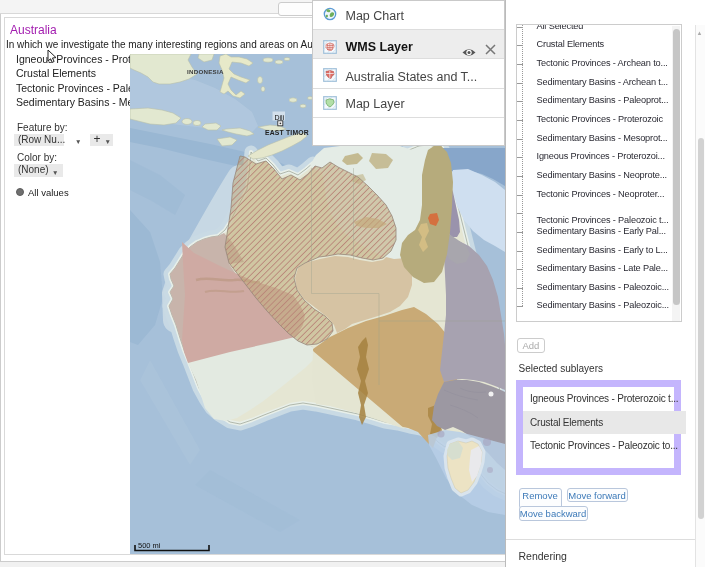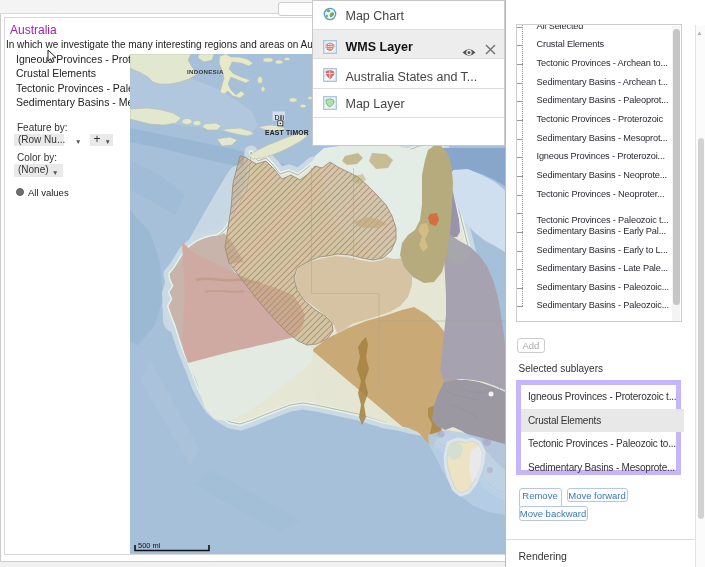--- a/index.html
+++ b/index.html
@@ -35,21 +35,21 @@
 #rpanel { left:504.5px; top:0; width:200.5px; height:567px; background:#fff; border-left:1px solid #bbb; z-index:7; }
 #search { position:absolute; left:2.5px; top:2.5px; width:189px; height:20.5px; border:1px solid #c6c6c6; background:#fff; font-size:12px; color:#999; line-height:19px; padding-left:9px; }
 #tree { position:absolute; left:10px; top:23.5px; width:166.5px; height:298px; border:1px solid #ccc; background:#fff; overflow:hidden; }
 .titem { position:absolute; left:20px; font-size:9.2px; letter-spacing:-0.15px; color:#2a2a33; white-space:nowrap; }
 .tdash { position:absolute; left:-1.5px; width:8px; height:1px; background:#999; }
 #treeline { position:absolute; left:5px; top:0px; width:1px; height:281px; border-left:1px dotted #999; }
 #tscroll { position:absolute; right:1px; top:1px; width:8px; height:296px; background:#f4f4f4; }
 #tthumb { position:absolute; right:1.5px; top:4px; width:7px; height:276px; background:#c6c6c6; border-radius:4px; }
 #addbtn { position:absolute; left:11px; top:337.5px; width:28px; height:15px; border:1px solid #ccc; border-radius:3px; font-size:9.5px; color:#aaa; line-height:13px; padding-left:5px; }
 #sellbl { position:absolute; left:13px; top:363px; font-size:10px; color:#333; }
-#selbox { position:absolute; left:10.5px; top:380px; width:165px; height:95px; border:5px solid #c4b5fd; background:#fff; }
+#selbox { position:absolute; left:10.5px; top:380px; width:165px; height:95px; border:7px solid #c4b5fd; background:#fff; }
 .srow { position:absolute; left:0; width:163px; height:23.7px; font-size:10px; letter-spacing:-0.2px; color:#333; line-height:23.7px; padding-left:7px; white-space:nowrap; overflow:hidden; }
 .bbtn { position:absolute; border:1px solid #b9c7dc; border-radius:3px; background:#fcfdfe; font-size:9.5px; color:#3d7ab8; text-align:center; }
 #rendlbl { position:absolute; left:13px; top:550px; font-size:10.5px; color:#333; }
 #rsep { position:absolute; left:0px; top:538.5px; width:190px; height:1px; background:#ddd; }
 #rscroll { position:absolute; right:0; top:25px; width:10.5px; height:542px; background:#fbfbfb; border-left:1px solid #e3e3e3; }
 #rthumb { position:absolute; left:2px; top:113px; width:6px; height:381px; background:#d2d2d2; border-radius:3px; }
 #rarrow { position:absolute; right:1px; top:28px; width:9px; height:11px; color:#aaa; font-size:6px; text-align:center; line-height:11px; }
 </style>
 </head>
 <body>
@@ -267,21 +267,20 @@
         <div class="tdash" style="top: 263.3px;"></div>
         <div class="titem" style="top: 275.95px;">Sedimentary Basins - Paleozoic...</div>
         <div class="tdash" style="top: 281.95px;"></div>
       </div>
     <div id="addbtn">Add</div>
     <div id="sellbl">Selected sublayers</div>
     <div id="selbox">
       <div class="srow" style="top:0;">Igneous Provinces - Proterozoic t...</div>
       <div class="srow" style="top:23.7px; background:#e8e8e8;">Crustal Elements</div>
       <div class="srow" style="top:47.4px;">Tectonic Provinces - Paleozoic to...</div>
-      <div class="srow" style="top:71.1px;">Sedimentary Basins - Mesoprote...</div>
     </div>
     <div class="bbtn" style="left:13px; top:487.5px; width:43px; height:21px; line-height:13.5px;">Remove</div>
     <div class="bbtn" style="left:61px; top:487.5px; width:61px; height:14.5px; line-height:13.5px; white-space:nowrap;">Move forward</div>
     <div class="bbtn" style="left:13px; top:505.5px; width:69px; height:15px; line-height:14px; white-space:nowrap;">Move backward</div>
     <div id="rsep"></div>
     <div id="rendlbl">Rendering</div>
     <div id="rscroll">
       <div id="rthumb"></div>
     </div>
     <div id="rarrow">▲</div>

